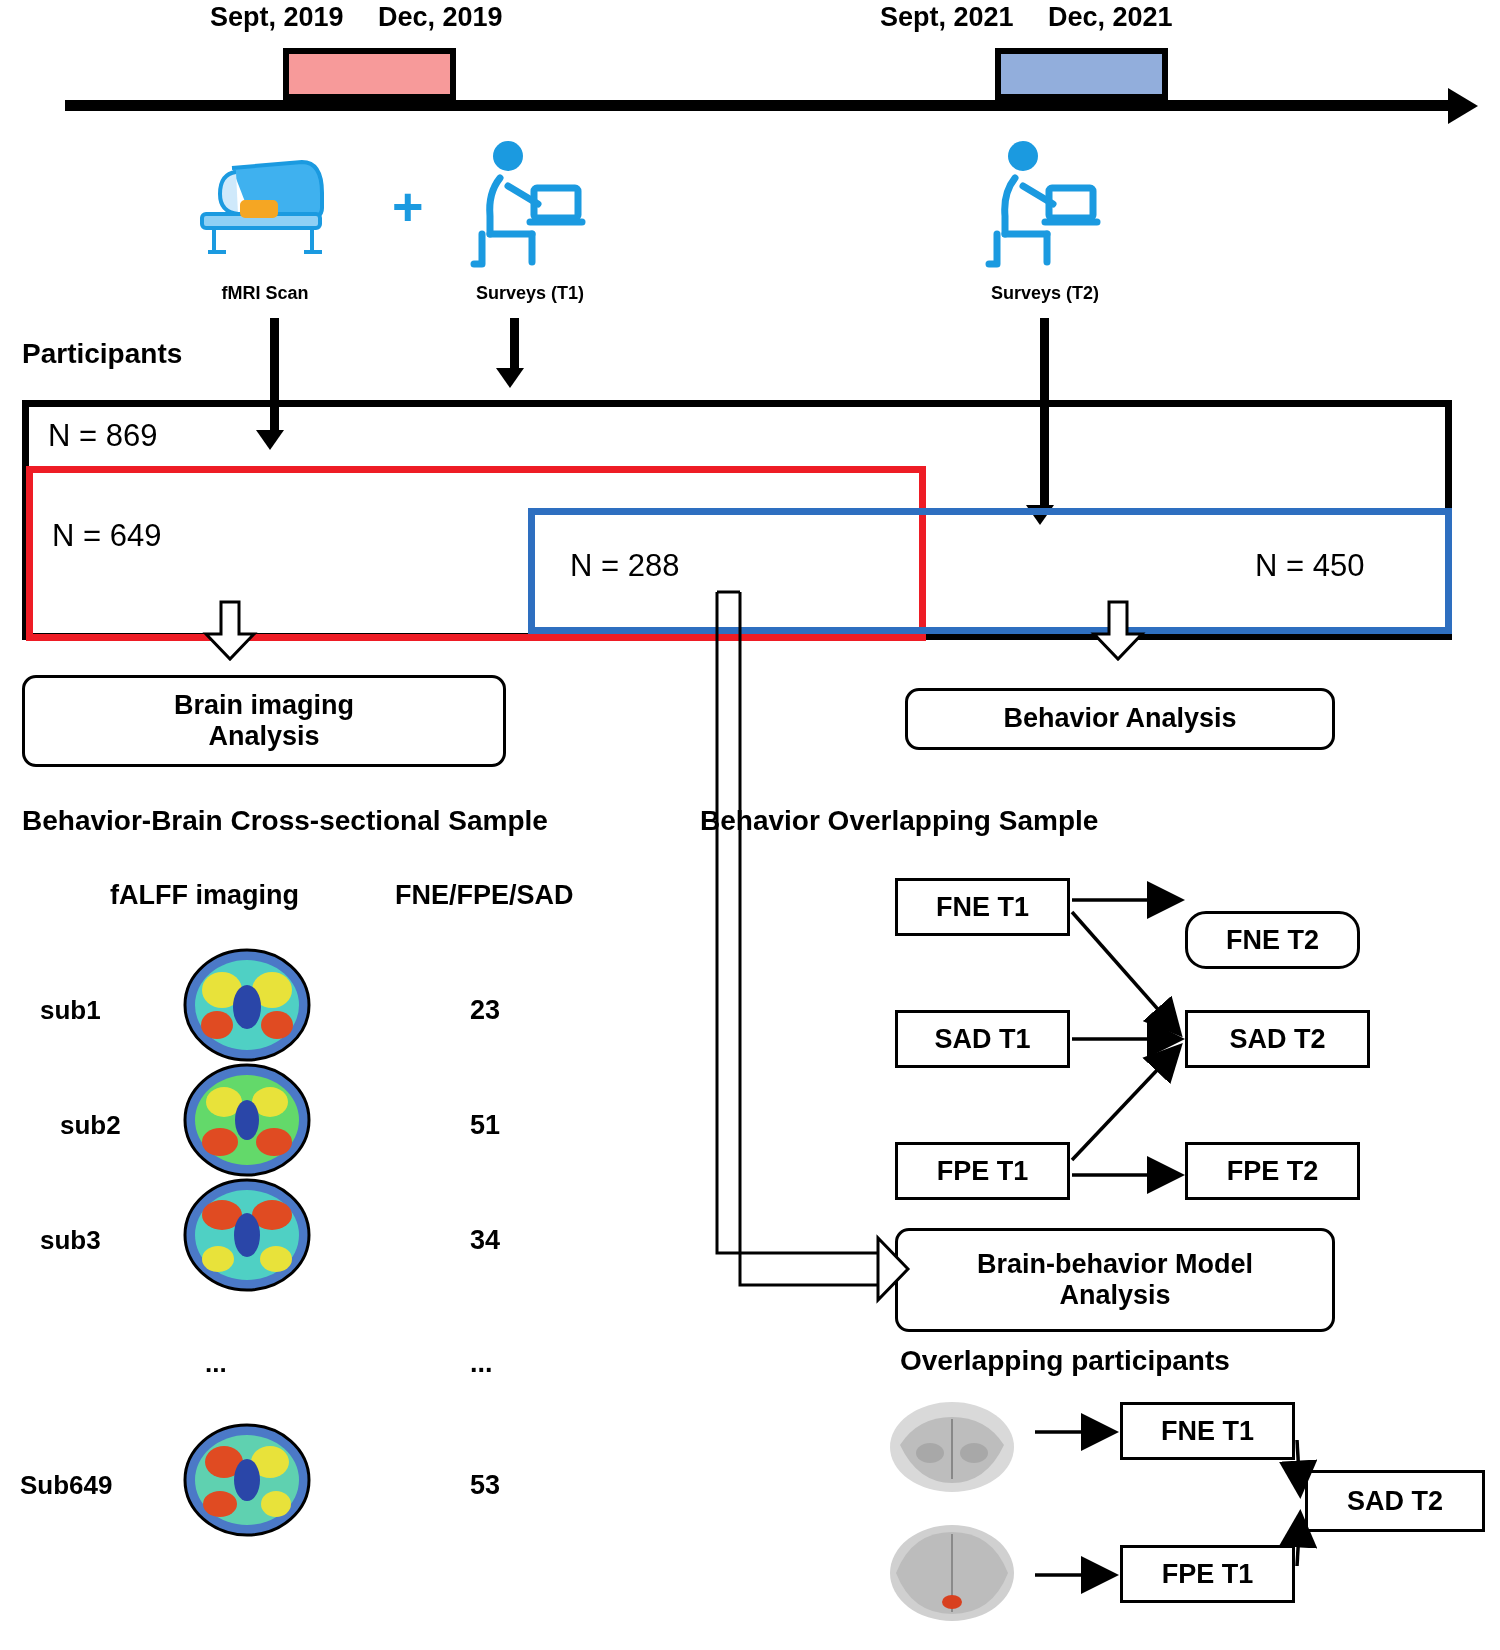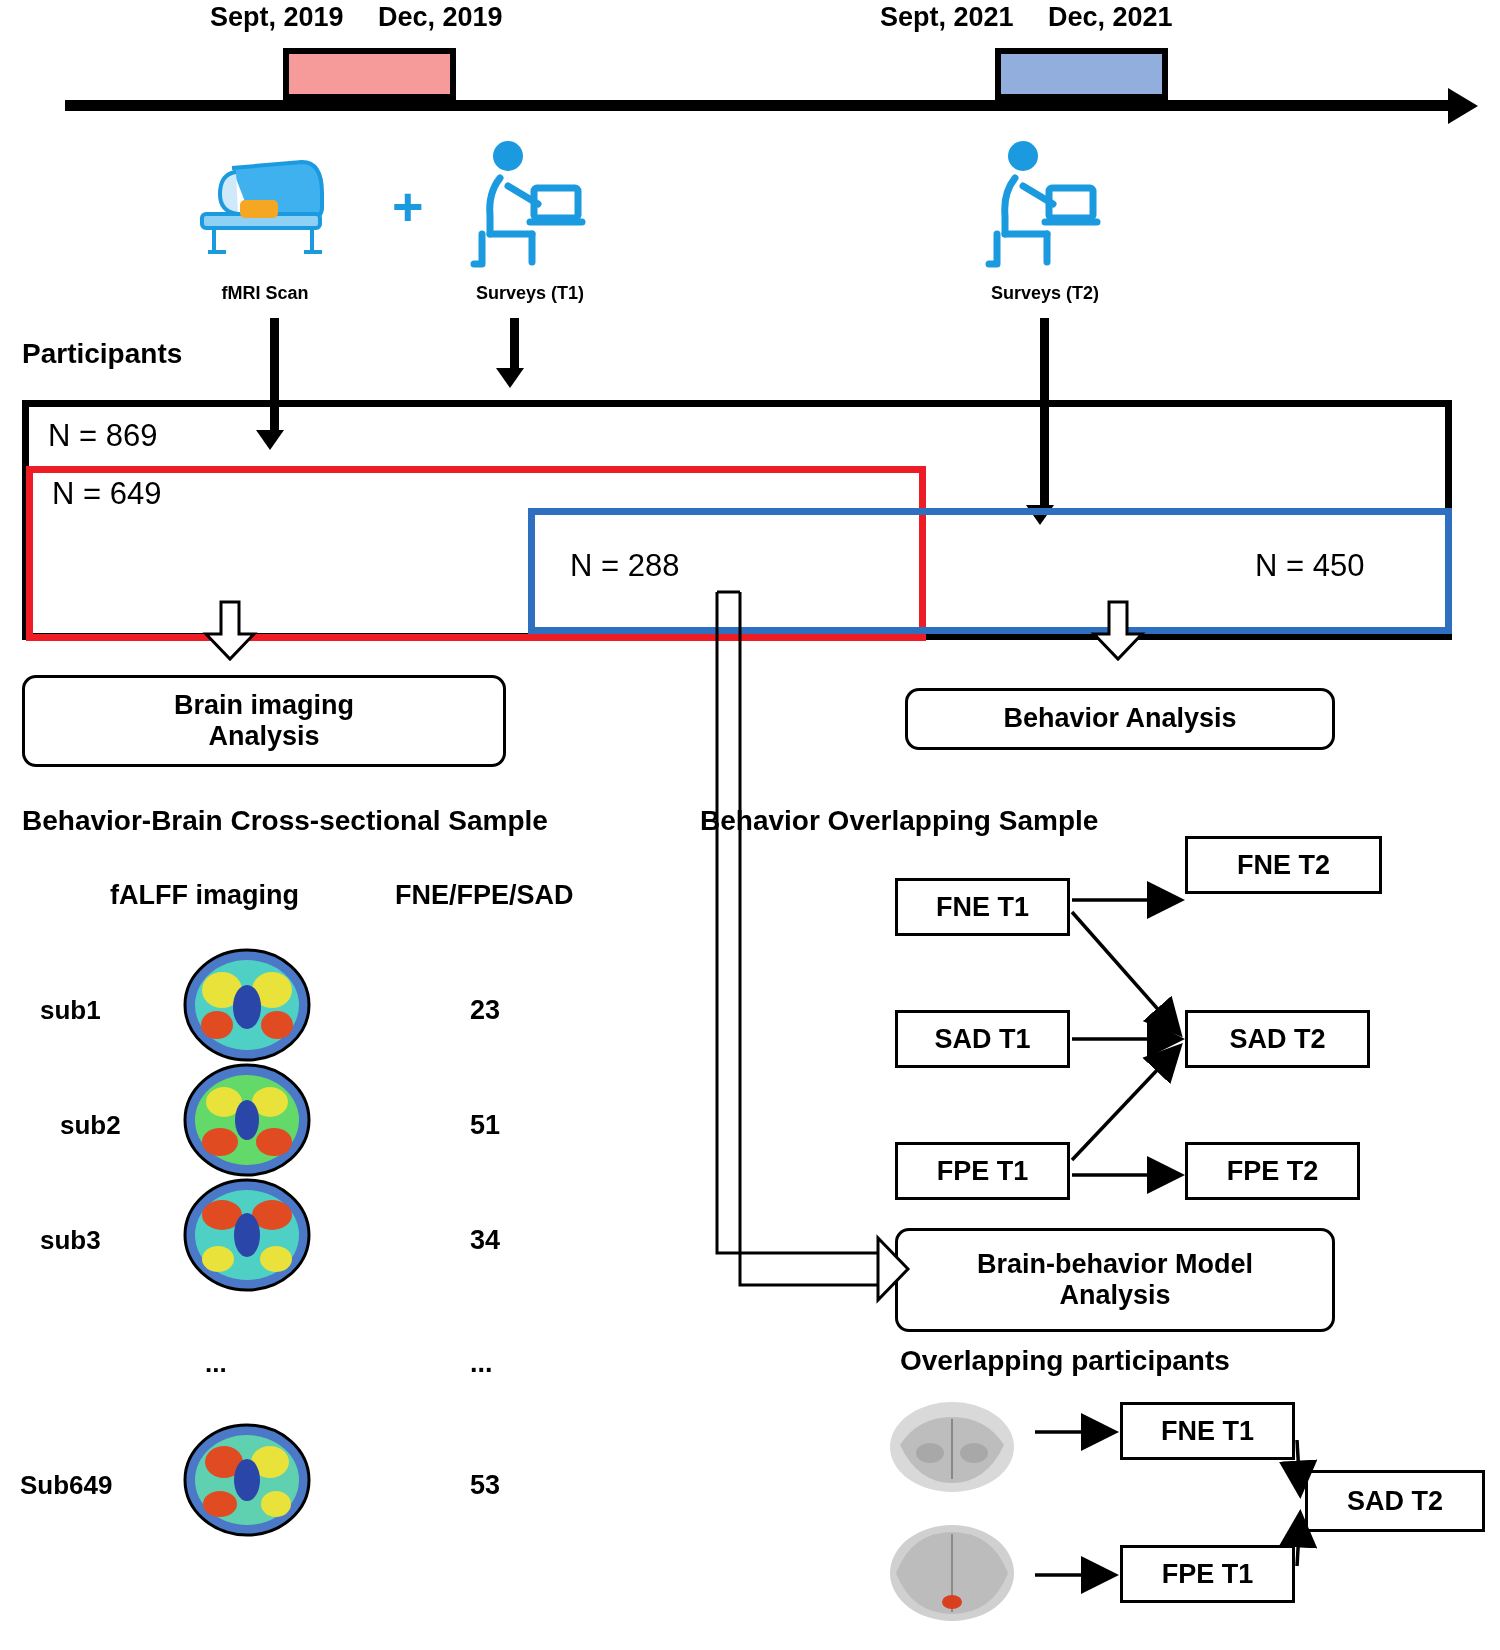--- a/index.html
+++ b/index.html
@@ -130,21 +130,21 @@
 <div class="arrow-down" style="left:510px;top:318px;height:52px;"></div>
 <div class="arrow-head" style="left:496px;top:368px;"></div>
 
 <div class="arrow-down" style="left:1040px;top:318px;height:192px;"></div>
 <div class="arrow-head" style="left:1026px;top:505px;"></div>
 
 <div class="n-box" style="left:22px;top:400px;width:1430px;height:240px;border:7px solid #000;"></div>
 <div class="n-label" style="left:48px;top:418px;">N = 869</div>
 
 <div class="n-box" style="left:26px;top:466px;width:900px;height:175px;border:7px solid #ee1c25;"></div>
-<div class="n-label" style="left:52px;top:476px;">N = 649</div>
+<div class="n-label" style="left:52px;top:518px;">N = 649</div>
 
 <div class="n-box" style="left:528px;top:508px;width:924px;height:126px;border:7px solid #2e6fc0;"></div>
 <div class="n-label" style="left:570px;top:548px;">N = 288</div>
 <div class="n-label" style="left:1255px;top:548px;">N = 450</div>
 
 <div class="hollow-arrow abs" style="left:202px;top:600px;">
   <svg width="56" height="62" viewBox="0 0 56 62">
       <path d="M19 2 L37 2 L37 34 L52 34 L28 59 L4 34 L19 34 Z" fill="#fff" stroke="#000" stroke-width="3"></path>
     </svg>
 </div>
@@ -221,21 +221,21 @@
 <div class="val-label" style="left:470px;top:1110px;">51</div>
 <div class="val-label" style="left:470px;top:1225px;">34</div>
 <div class="val-label" style="left:470px;top:1348px;">...</div>
 <div class="val-label" style="left:470px;top:1470px;">53</div>
 
 <div class="section-title" style="left:700px;top:805px;">Behavior Overlapping Sample</div>
 
 <div class="sq-box" style="left:895px;top:878px;width:175px;height:58px;">
   <span>FNE T1</span>
 </div>
-<div class="sq-box" style="left:1185px;top:836px;width:197px;height:58px;">
+<div class="sq-box" style="left:1185px;top:911px;width:175px;height:58px;border-radius:21px;">
   <span>FNE T2</span>
 </div>
 <div class="sq-box" style="left:895px;top:1010px;width:175px;height:58px;">
   <span>SAD T1</span>
 </div>
 <div class="sq-box" style="left:1185px;top:1010px;width:185px;height:58px;">
   <span>SAD T2</span>
 </div>
 <div class="sq-box" style="left:895px;top:1142px;width:175px;height:58px;">
   <span>FPE T1</span>

